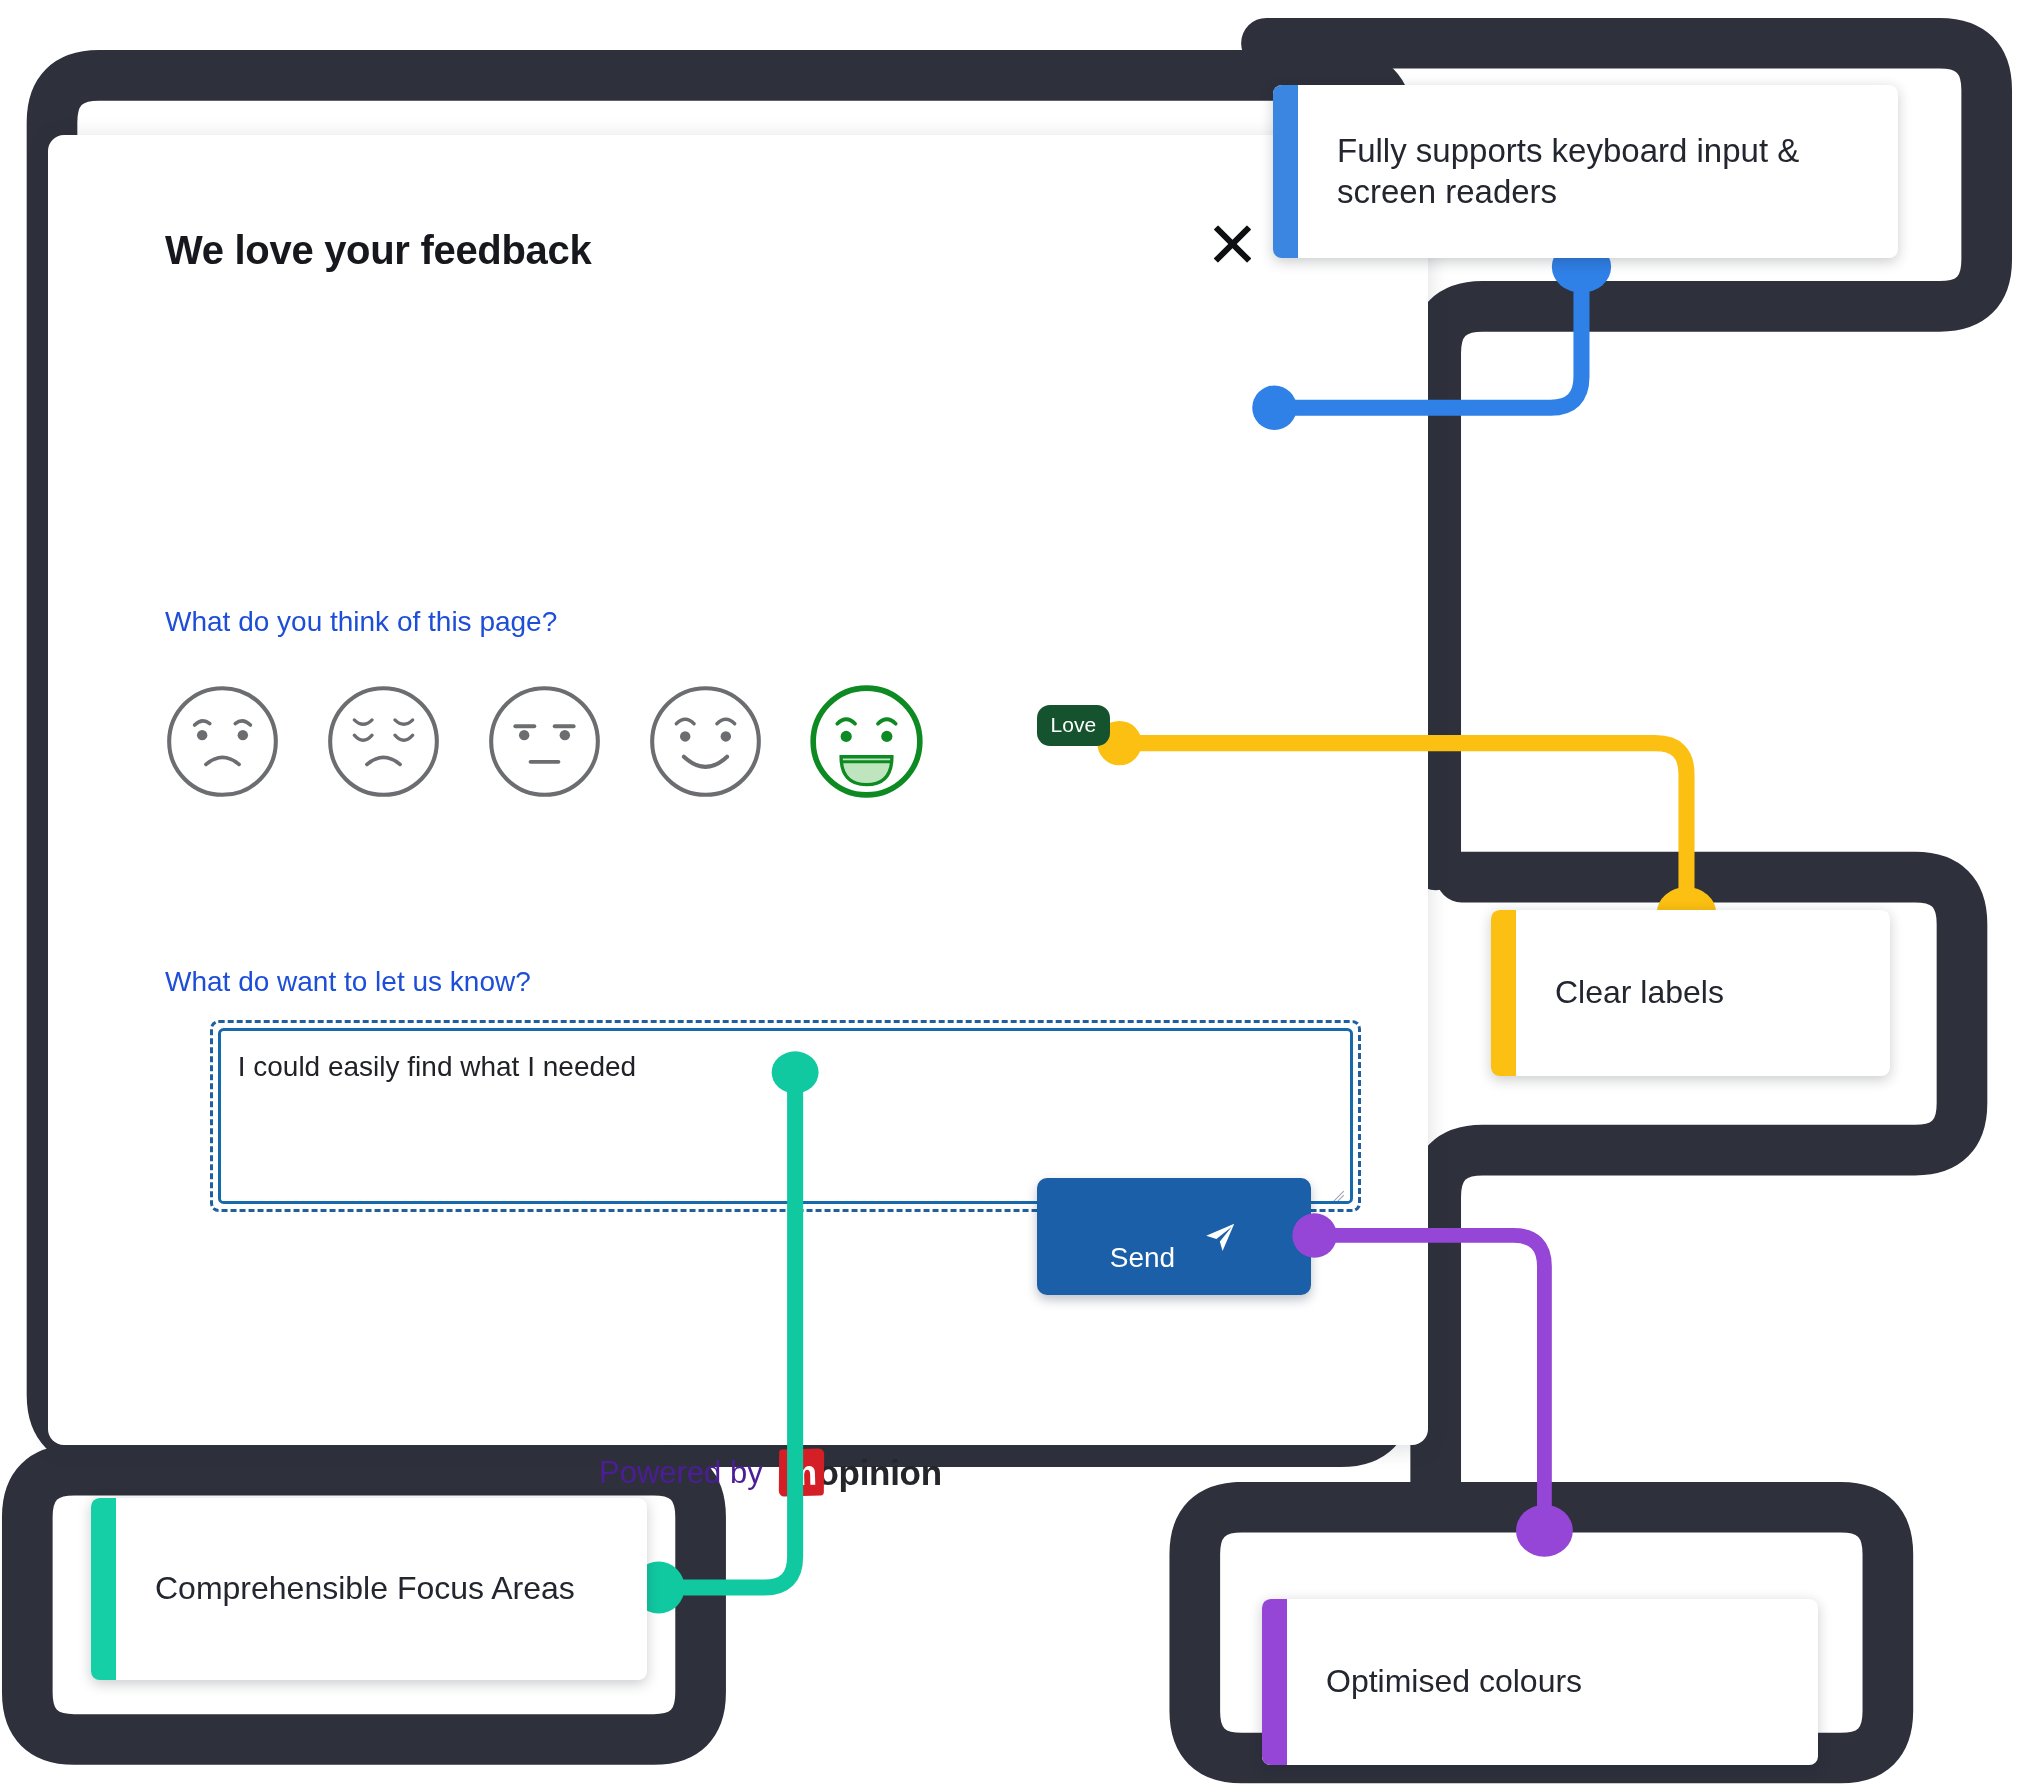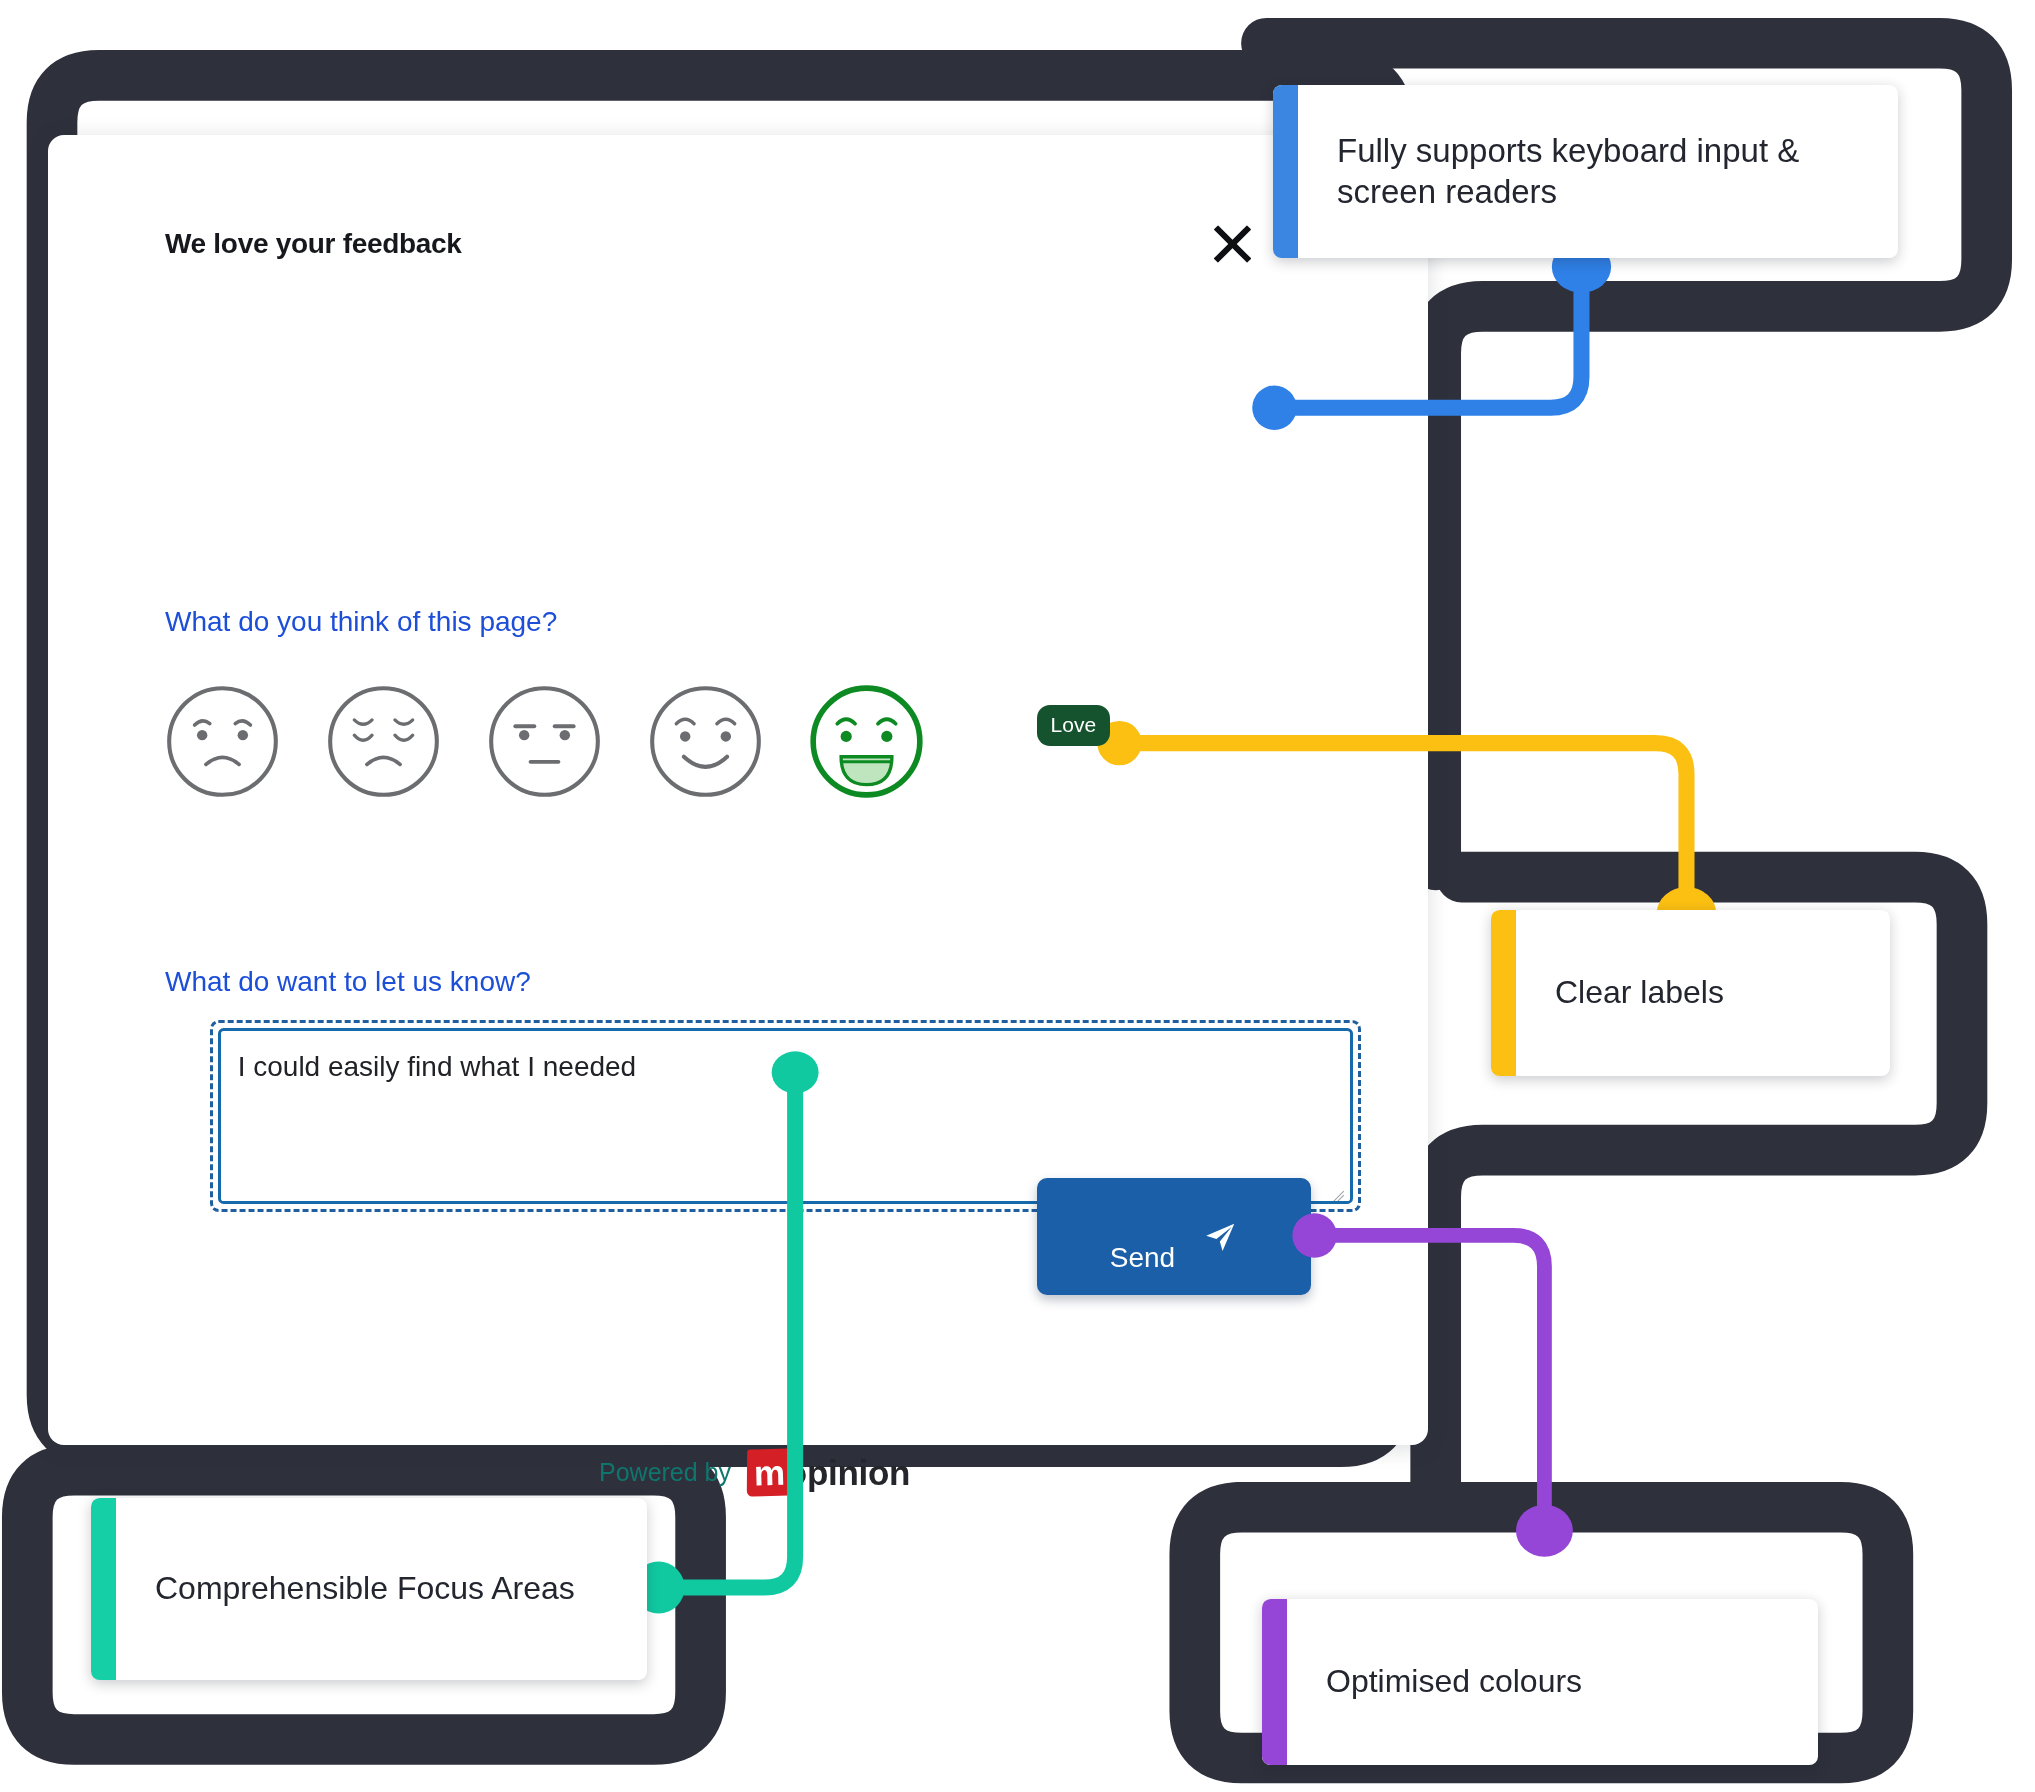--- a/index.html
+++ b/index.html
@@ -41,21 +41,21 @@
     background: #ffffff;
     border-radius: 16px;
     box-shadow: 0 3.7px 21px rgba(40,44,58,.16);
     z-index: 3;
   }
 
   #form-title {
     position: absolute;
     left: 117px;
     top: 93px;
-    font-size: 28px;
+    font-size: 40px;
     font-weight: 700;
     color: #16181d;
     letter-spacing: -0.3px;
     white-space: nowrap;
   }
 
   #close-x {
     position: absolute;
     left: 1206px;
     top: 216px;
@@ -192,22 +192,22 @@
   
   #powered-by {
     position: absolute;
     left: 551px;
     top: 1314px;
     display: flex;
     align-items: center;
     gap: 16px;
   }
   #powered-text {
-    font-size: 25px;
-    color: #0f766e;
+    font-size: 31px;
+    color: #4c1d95;
   }
   #mopinion-logo {
     display: flex;
     align-items: center;
   }
   #mopinion-mark {
     position: relative;
     width: 45px;
     height: 47px;
     background: #d41f26;

